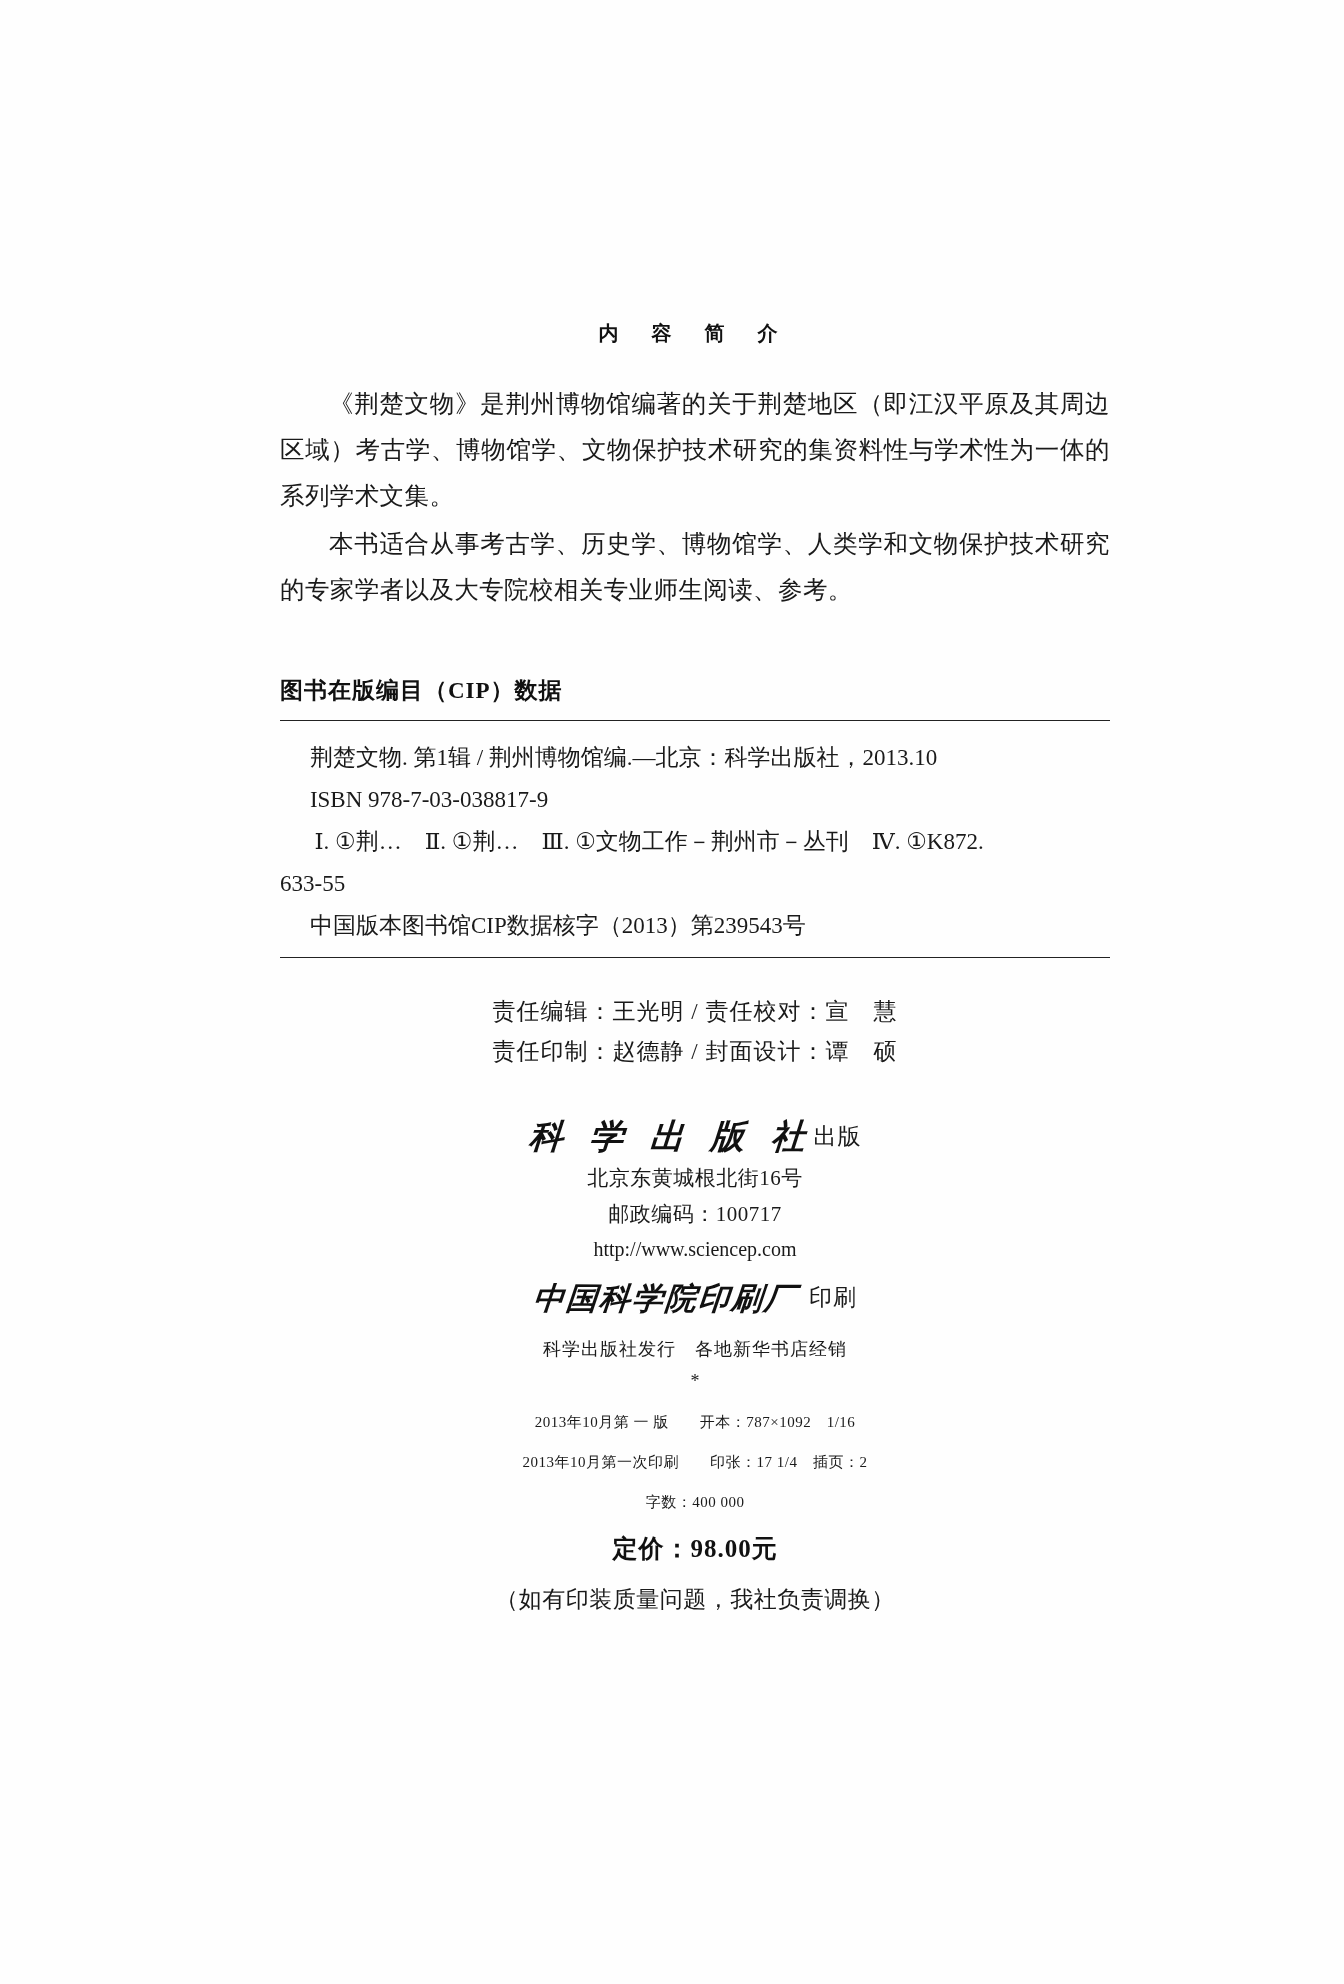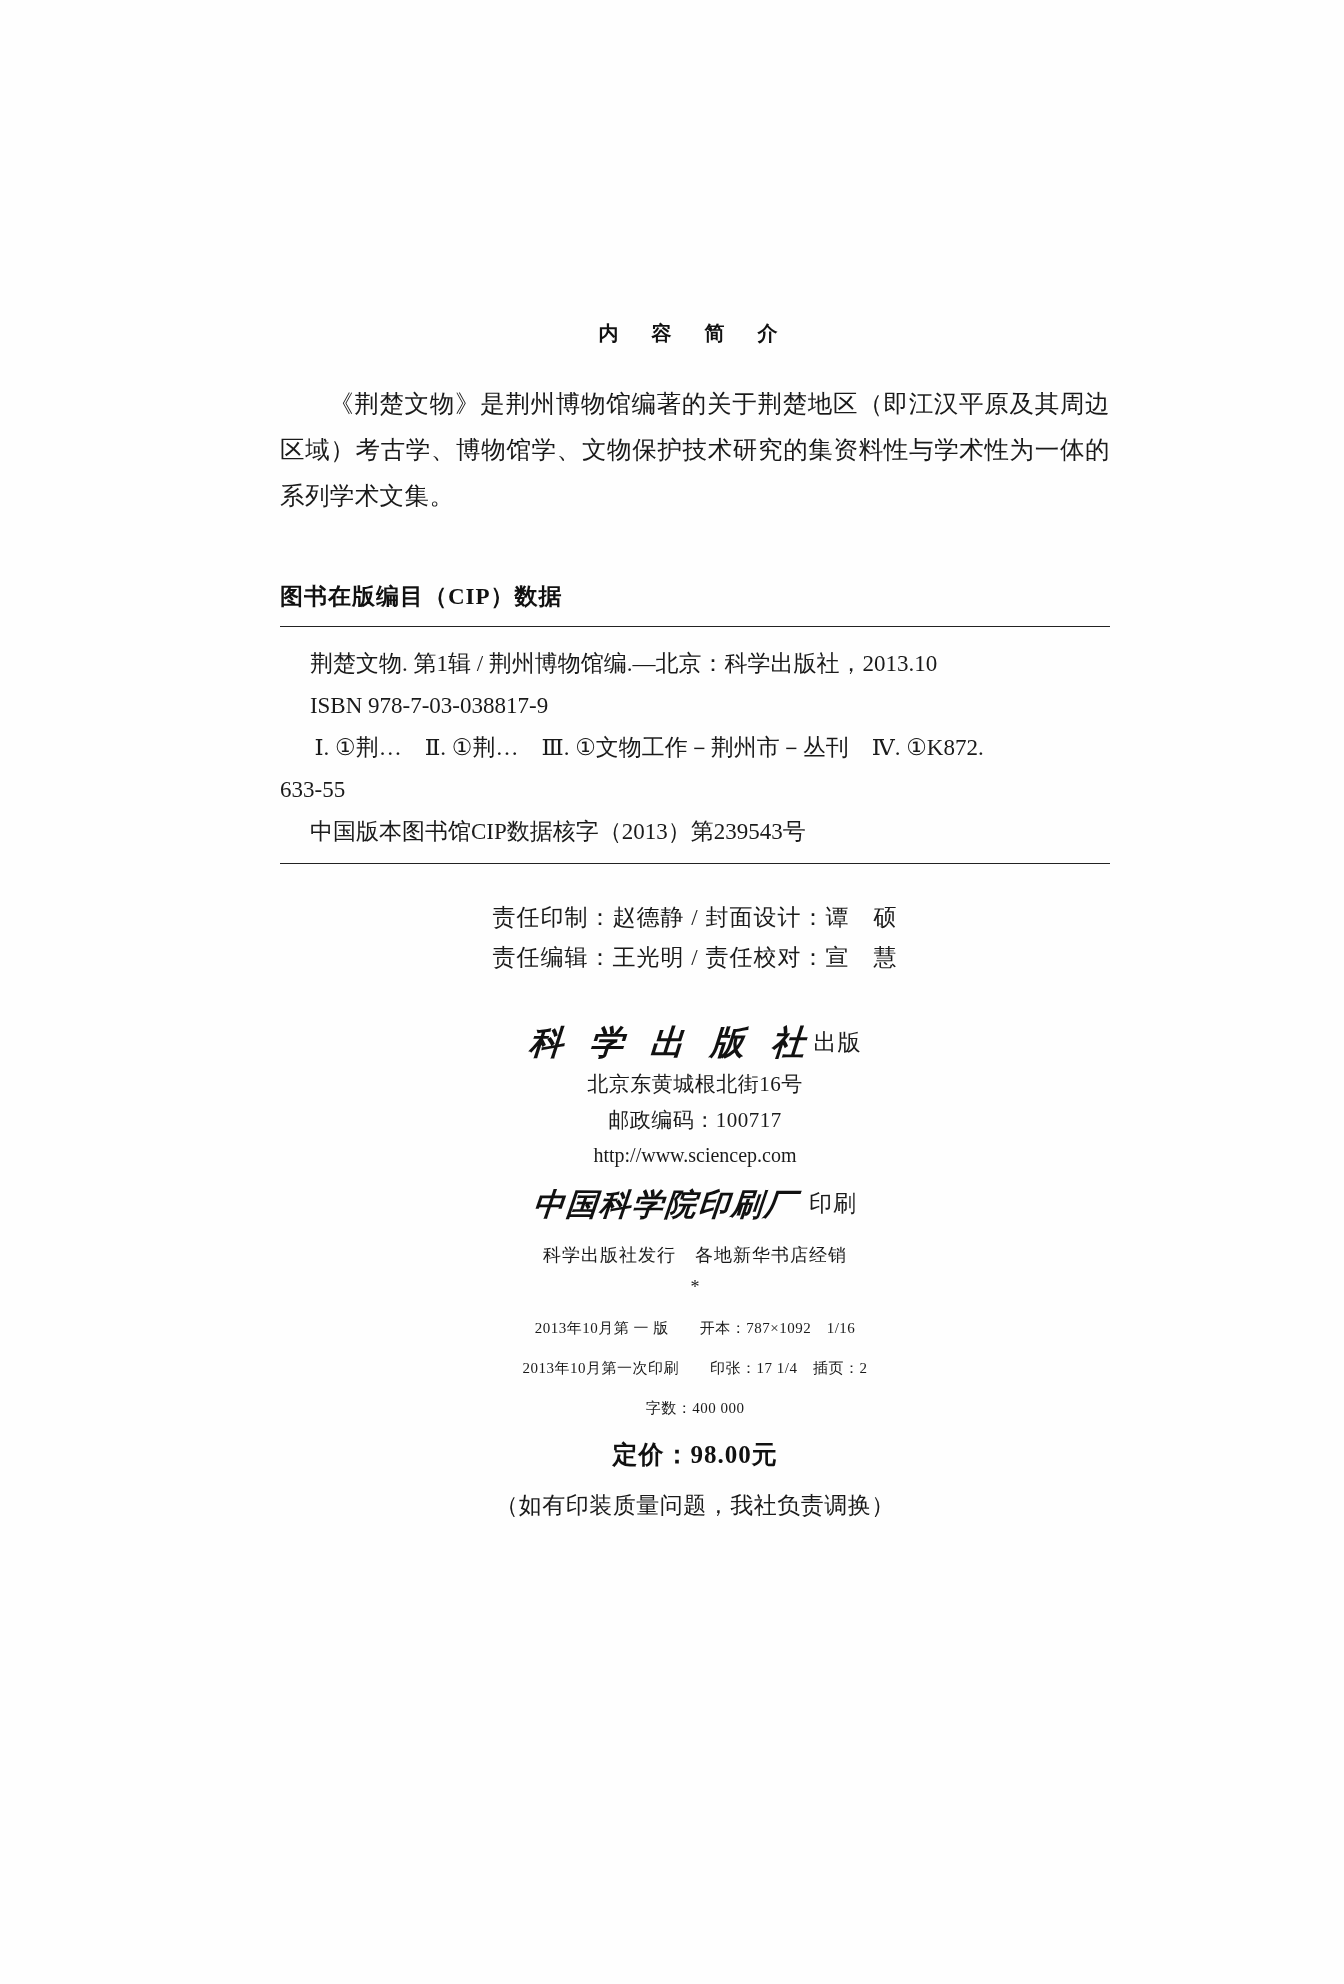--- a/index.html
+++ b/index.html
@@ -200,37 +200,38 @@
 </style>
 </head>
 <body>
 
 <div class="page">
   <div class="content">
 
     <h1 class="section-title">内 容 简 介</h1>
 
     <p class="para">《荆楚文物》是荆州博物馆编著的关于荆楚地区（即江汉平原及其周边区域）考古学、博物馆学、文物保护技术研究的集资料性与学术性为一体的系列学术文集。</p>
+    <p class="para">本书适合从事考古学、历史学、博物馆学、人类学和文物保护技术研究的专家学者以及大专院校相关专业师生阅读、参考。</p>
 
     <div class="cip-block">
       <div class="cip-heading">图书在版编目（CIP）数据</div>
       <hr class="rule">
       <div class="cip-body">
         <p class="cip-line indent">荆楚文物. 第1辑 / 荆州博物馆编.—北京：科学出版社，2013.10</p>
         <p class="cip-line indent">ISBN 978-7-03-038817-9</p>
         <p class="cip-line indent2 nowrapline">Ⅰ. ①荆…　Ⅱ. ①荆…　Ⅲ. ①文物工作－荆州市－丛刊　Ⅳ. ①K872.</p>
         <p class="cip-line">633-55</p>
         <p class="cip-line indent">中国版本图书馆CIP数据核字（2013）第239543号</p>
       </div>
       <hr class="rule">
     </div>
 
     <div class="credits">
+      <div class="credit-line">责任编辑：王光明 / 责任校对：宣　慧</div>
       <div class="credit-line">责任印制：赵德静 / 封面设计：谭　硕</div>
-      <div class="credit-line">责任编辑：王光明 / 责任校对：宣　慧</div>
     </div>
 
     <div class="publisher-block">
       <div>
         <span class="publisher-name">科 学 出 版 社</span><span class="publisher-suffix">出版</span>
       </div>
       <div class="addr-line">北京东黄城根北街16号</div>
       <div class="addr-line">邮政编码：100717</div>
       <div class="url-line">http://www.sciencep.com</div>
 

